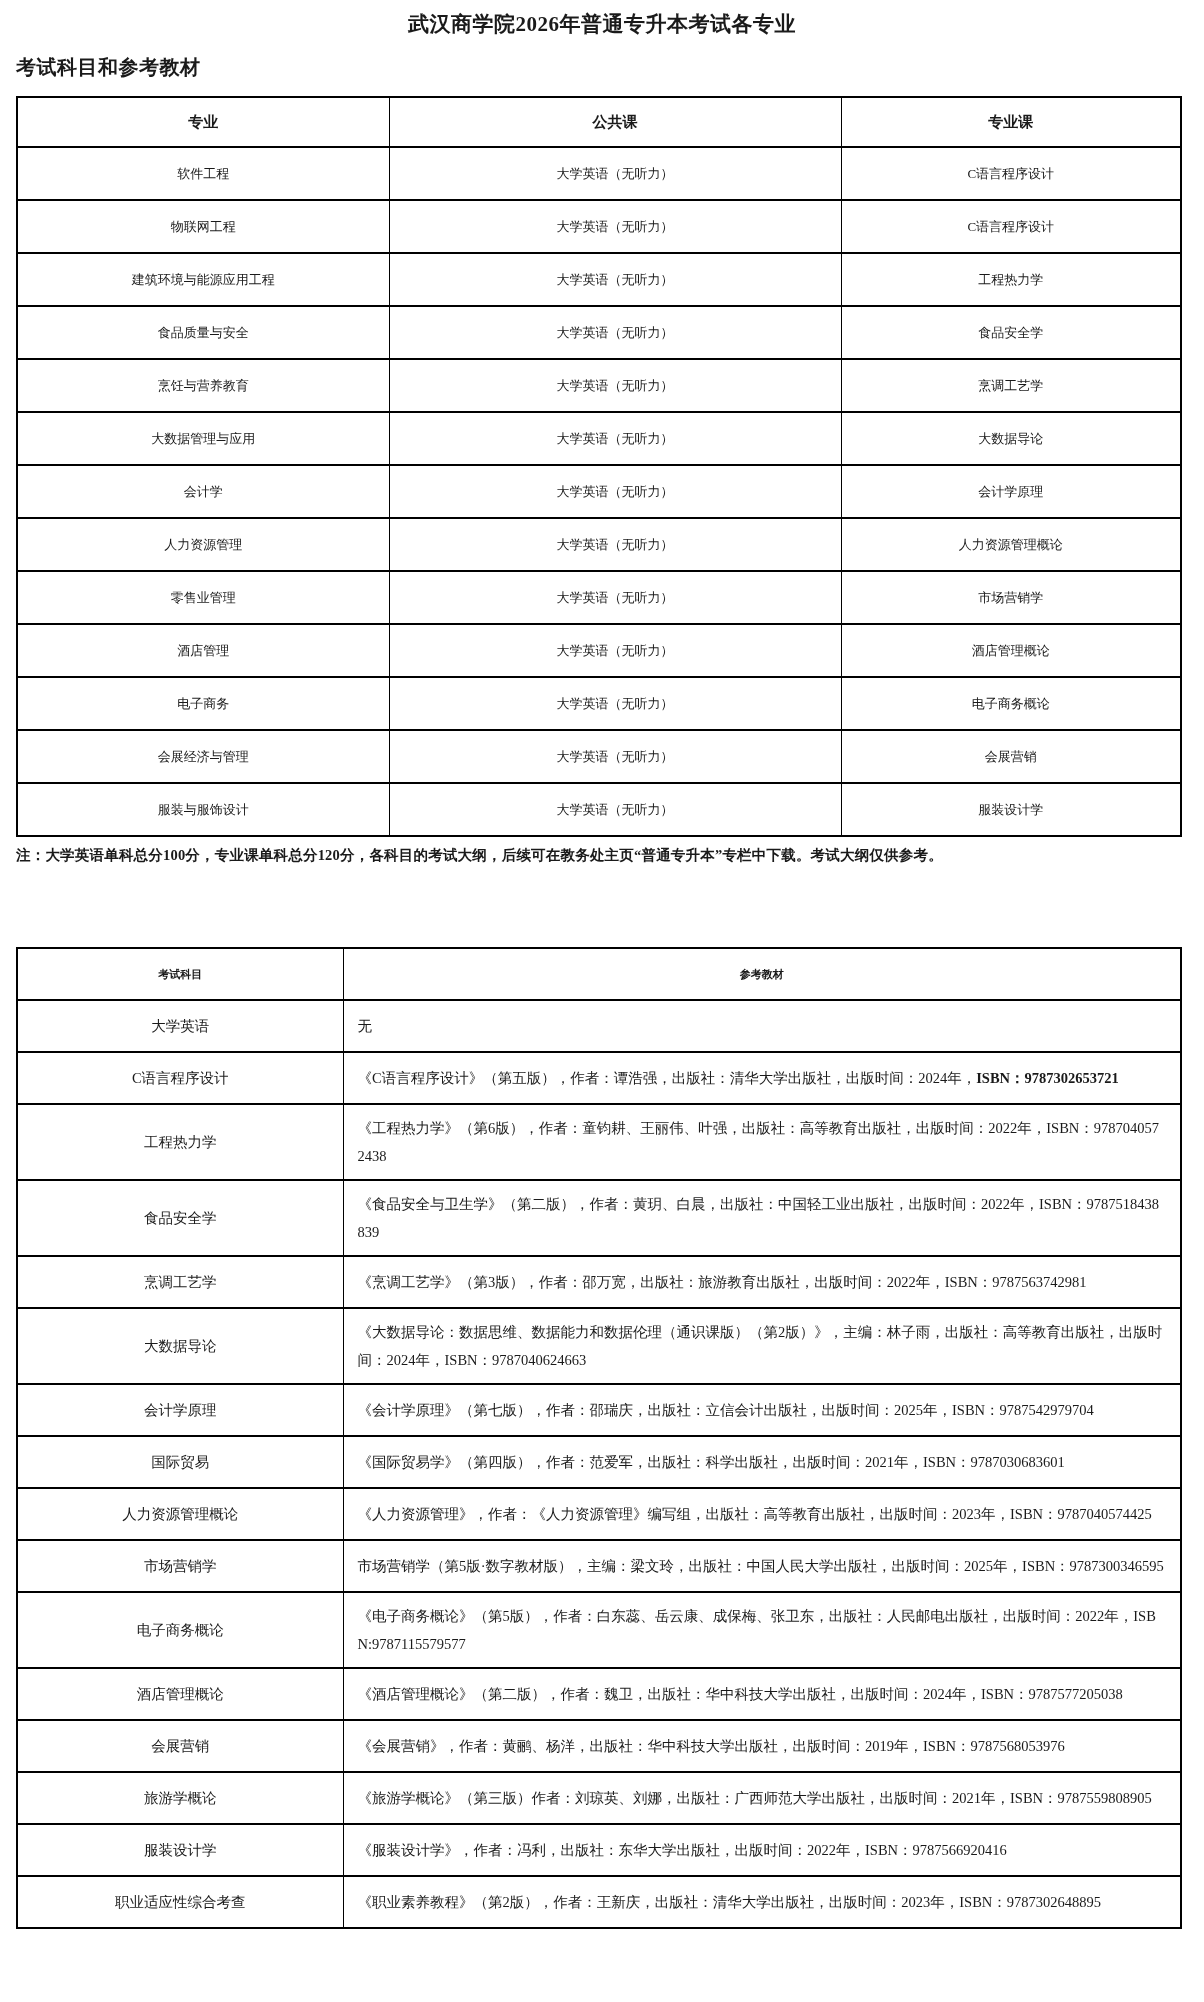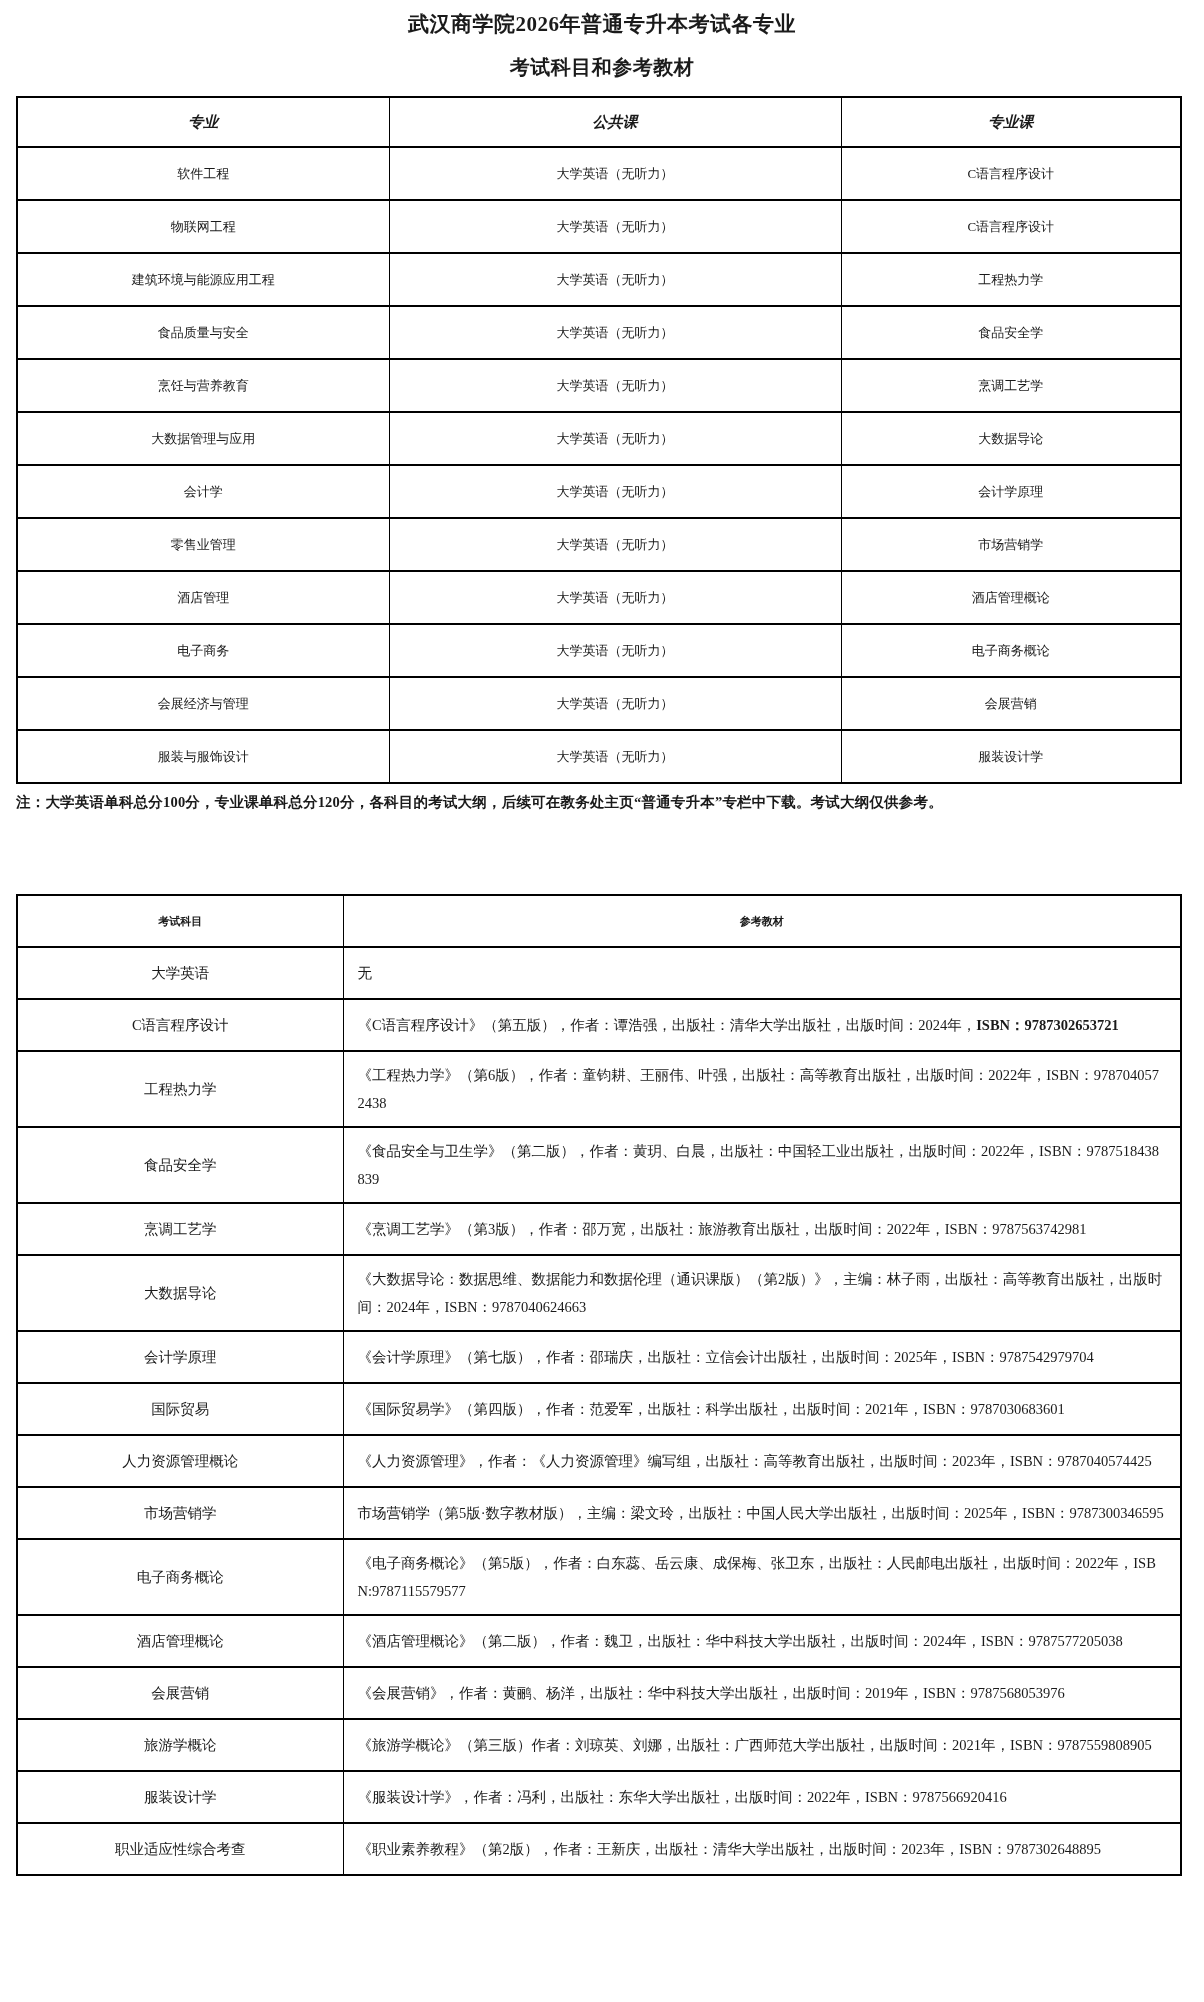--- a/index.html
+++ b/index.html
@@ -18,21 +18,20 @@
     overflow: hidden;
   }
   .doc-title-1 {
     text-align: center;
     font-size: 21px;
     font-weight: bold;
     margin: 4px 0 12px 0;
     letter-spacing: 0.5px;
   }
   .doc-title-2 {
-    text-align: center;
     font-size: 20px;
     font-weight: bold;
     margin: 16px 0 15px 0;
     letter-spacing: 0.5px;
   }
   table {
     border-collapse: collapse;
     table-layout: fixed;
     width: 1164px;
     border: 2px solid #000;
@@ -44,21 +43,20 @@
     border-bottom: 2px solid #000;
     vertical-align: middle;
     word-break: break-all;
   }
   
   .majors-table th {
     height: 46px;
     font-size: 15px;
     font-weight: bold;
     text-align: center;
-    font-style: italic;
   }
   .majors-table td {
     height: 49px;
     font-size: 13px;
     text-align: center;
   }
   
   .note {
     font-size: 14.5px;
     font-weight: bold;
@@ -149,20 +147,25 @@
           <td>大数据导论</td>
         </tr>
 
         <tr>
           <td>会计学</td>
           <td>大学英语（无听力）</td>
           <td>会计学原理</td>
         </tr>
 
 
+        <tr>
+          <td>人力资源管理</td>
+          <td>大学英语（无听力）</td>
+          <td>人力资源管理概论</td>
+        </tr>
 
         <tr>
           <td>零售业管理</td>
           <td>大学英语（无听力）</td>
           <td>市场营销学</td>
         </tr>
 
         <tr>
           <td>酒店管理</td>
           <td>大学英语（无听力）</td>

